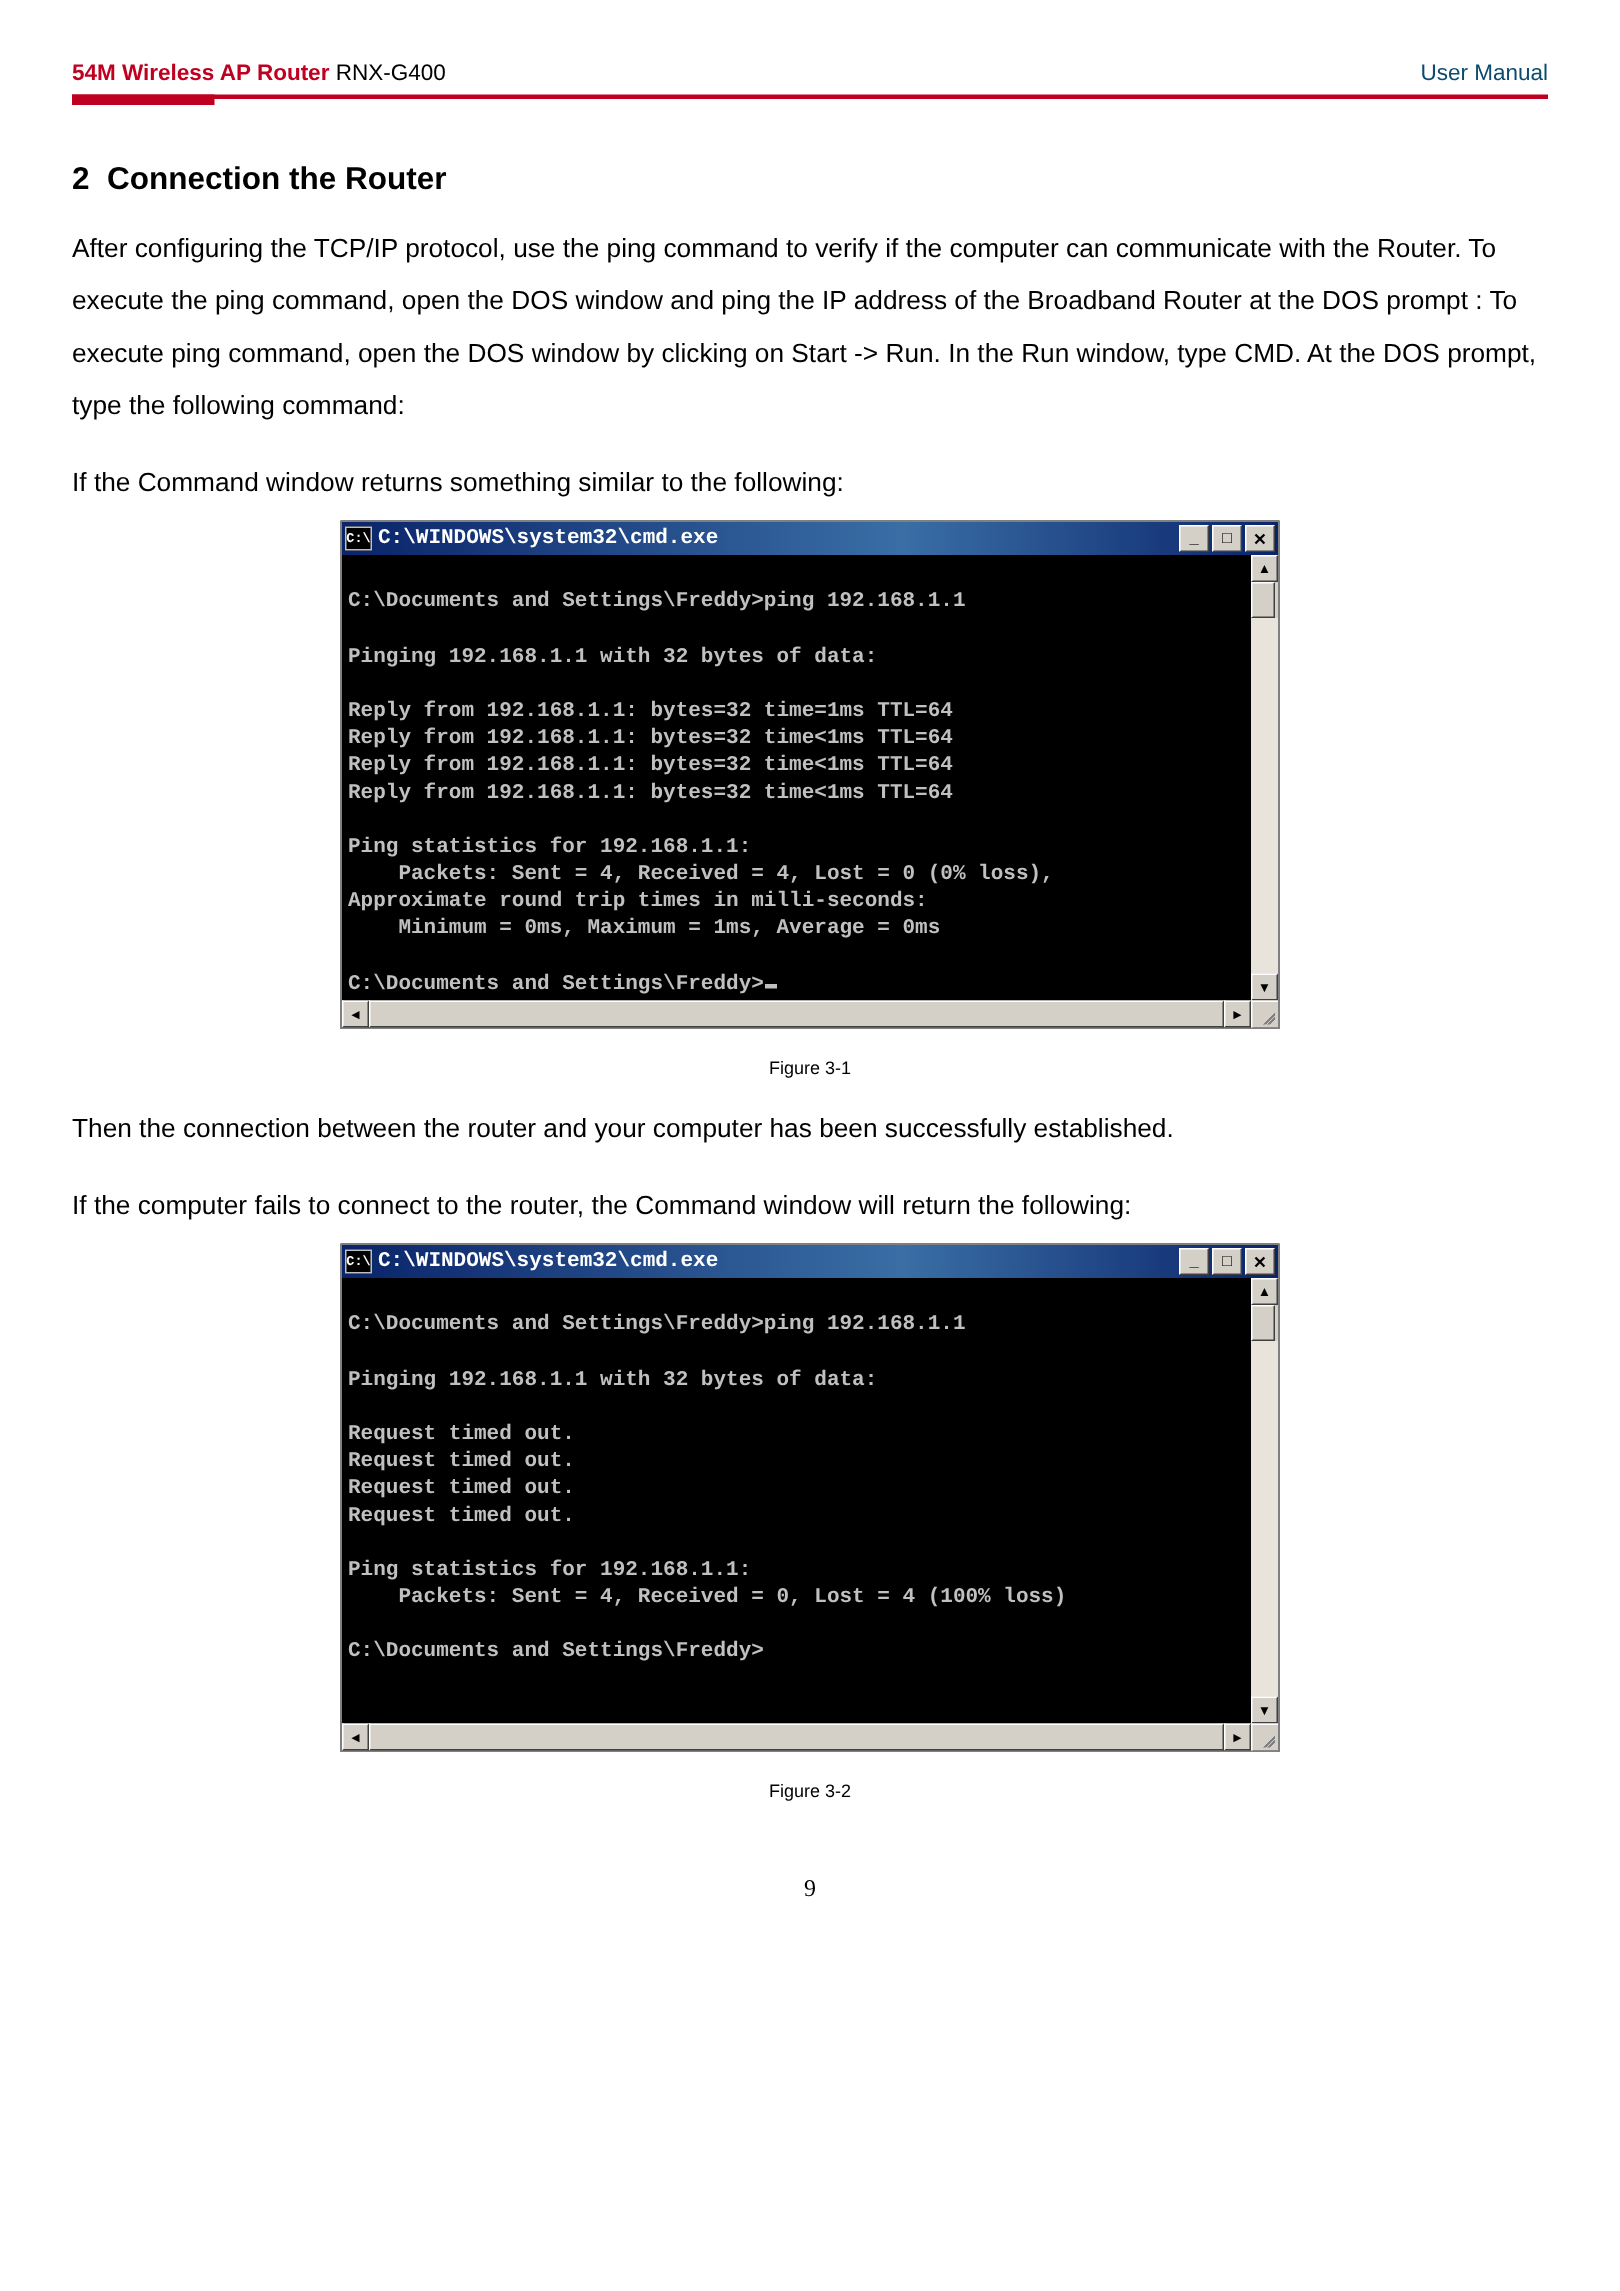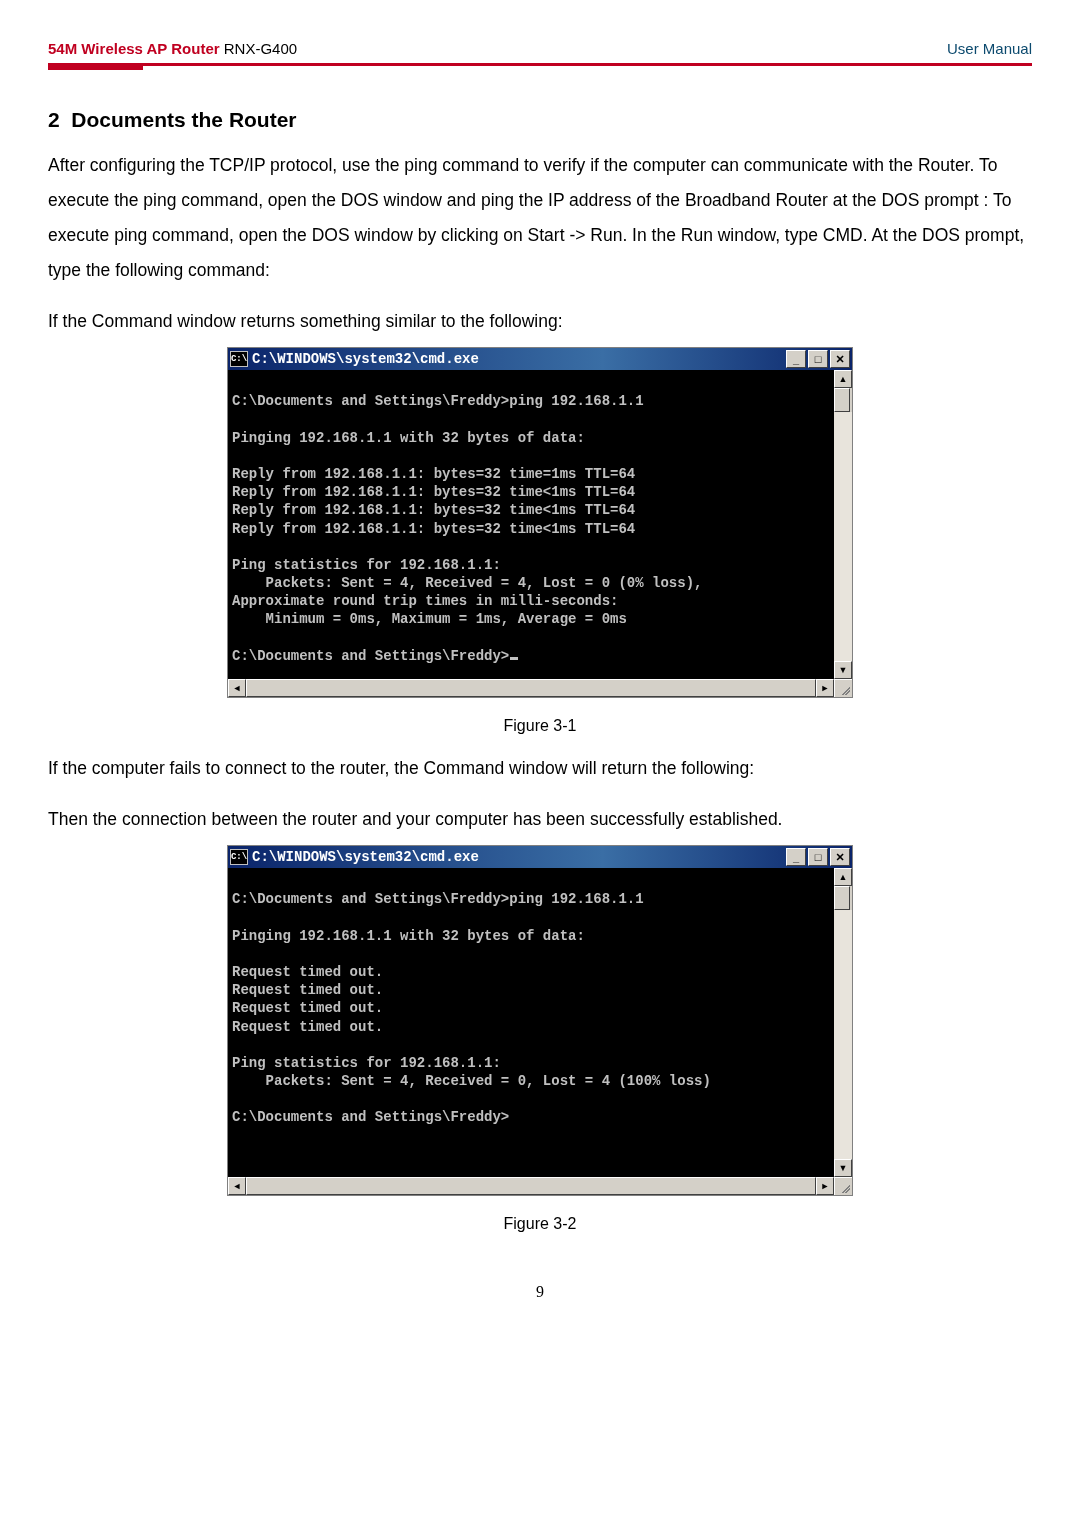--- a/index.html
+++ b/index.html
@@ -96,21 +96,21 @@
     flex: 1;
   }
   .cmd-content {
     flex: 1;
     background: #000;
     color: #c0c0c0;
     font-family: "Courier New", monospace;
     font-size: 14px;
     font-weight: bold;
     line-height: 1.3;
-    padding: 4px 2px 14px 4px;
+    padding: 4px 2px 2px 4px;
     white-space: pre;
   }
   .vscroll {
     width: 18px;
     background: #d4d0c8;
     display: flex;
     flex-direction: column;
   }
   .sbtn {
     width: 18px; height: 18px;
@@ -166,21 +166,21 @@
   }
   .cursor {
     display: inline-block;
     width: 8px; height: 3px;
     background: #c0c0c0;
     vertical-align: baseline;
     margin-left: 1px;
   }
   .fig-caption {
     text-align: center;
-    font-size: 16px;
+    font-size: 12px;
     margin: 19px 0 10px 0;
   }
   .page-number {
     text-align: center;
     font-size: 16px;
     font-family: "Times New Roman", serif;
     margin-top: 50px;
   }
 </style>
 </head>
@@ -191,21 +191,21 @@
   <div class="hdr">
     <div class="hdr-left">
       <span class="red">54M Wireless AP Router</span>
       <span class="model">RNX-G400</span>
     </div>
     <div class="hdr-right">User Manual</div>
   </div>
   <div class="red-edge"></div>
 
   <h2 class="section">
-    <span>2</span>&nbsp;&nbsp;<span>Documents the Router</span>
+    <span>2</span>&nbsp;&nbsp;<span>Connection the Router</span>
   </h2>
 
   <div class="body-text">After configuring the TCP/IP protocol, use the ping command to verify if the computer can communicate with the Router. To execute the ping command, open the DOS window and ping the IP address of the Broadband Router at the DOS prompt : To execute ping command, open the DOS window by clicking on Start -&gt; Run. In the Run window, type CMD. At the DOS prompt, type the following command:</div>
   <div class="body-text">If the Command window returns something similar to the following:</div>
 
   <div class="fig-wrap">
     <div class="cmdwin">
       <div class="titlebar">
         <span class="ticon">C:\</span>
         <span class="title-text">C:\WINDOWS\system32\cmd.exe</span>
@@ -242,22 +242,22 @@
         <div class="htrack">
             <div class="hthumb"></div>
           </div>
         <div class="sbtn">►</div>
         <div class="grip"></div>
       </div>
     </div>
   </div>
   <div class="fig-caption">Figure 3-1</div>
 
+  <div class="body-text">Then the connection between the router and your computer has been successfully established.</div>
   <div class="body-text">If the computer fails to connect to the router, the Command window will return the following:</div>
-  <div class="body-text">Then the connection between the router and your computer has been successfully established.</div>
 
   <div class="fig-wrap">
     <div class="cmdwin">
       <div class="titlebar">
         <span class="ticon">C:\</span>
         <span class="title-text">C:\WINDOWS\system32\cmd.exe</span>
         <span class="wbtn">_</span>
         <span class="wbtn">□</span>
         <span class="wbtn">✕</span>
       </div>

